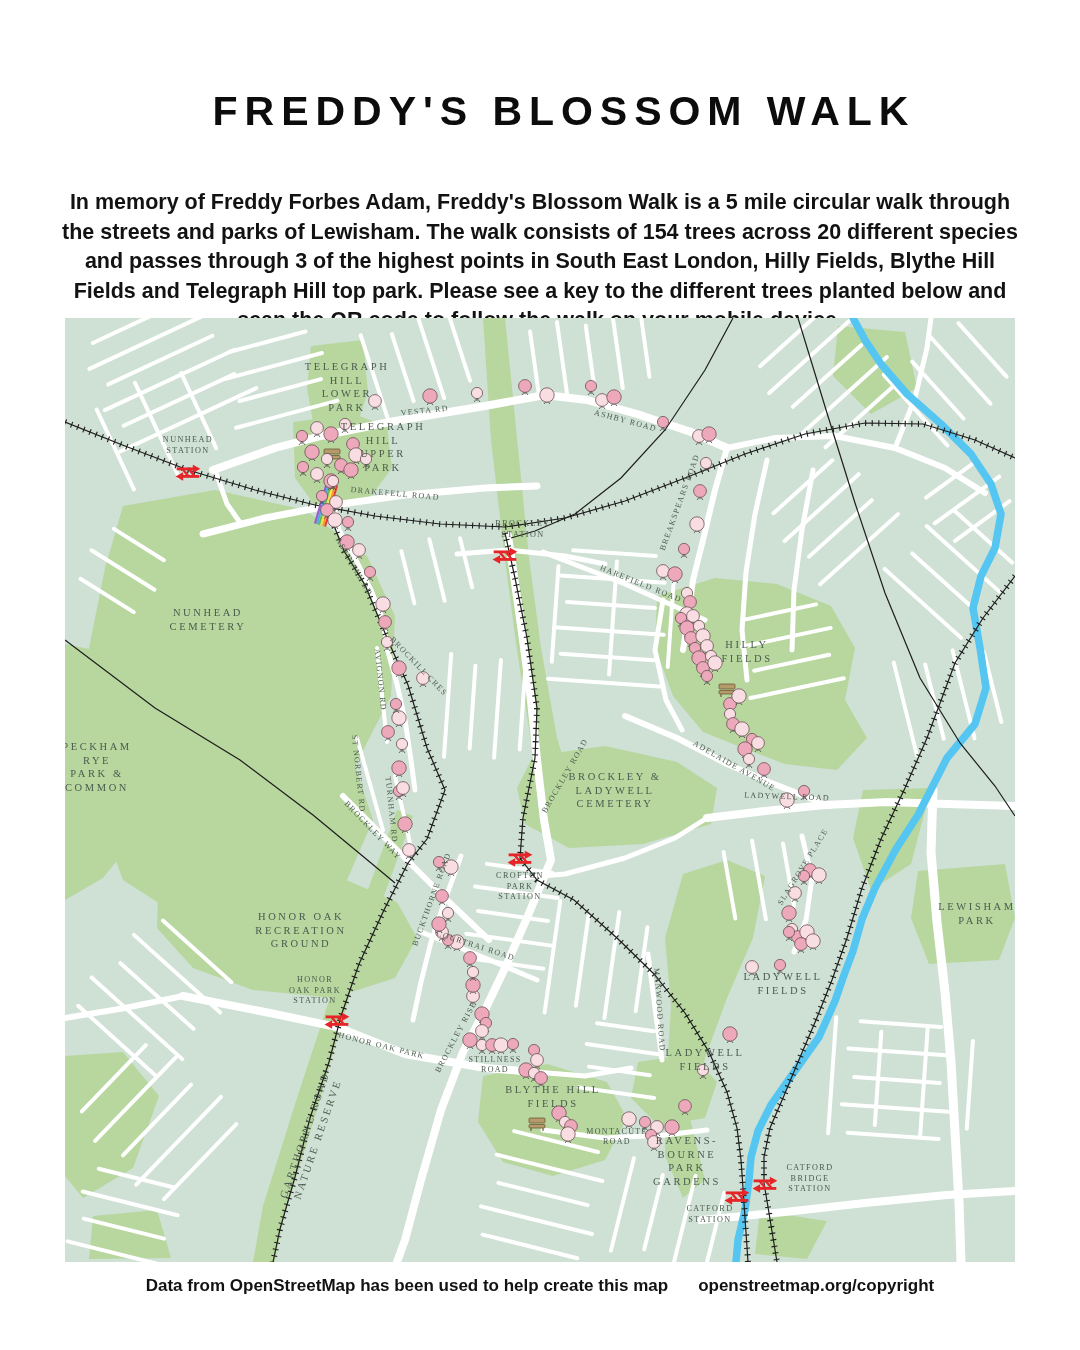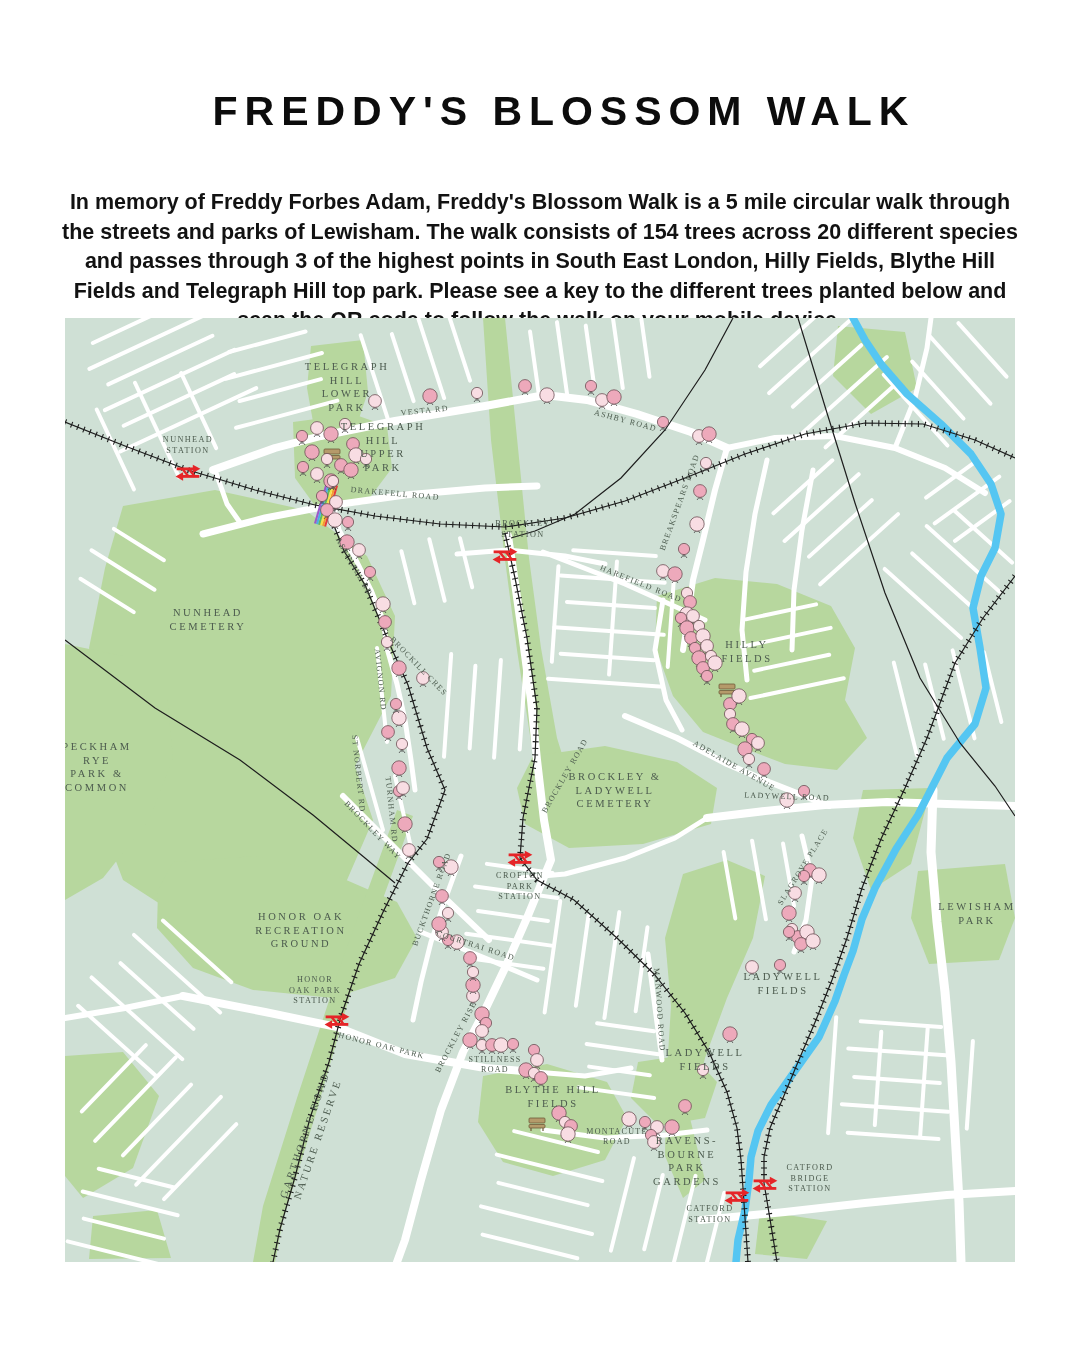--- a/index.html
+++ b/index.html
@@ -1165,13 +1165,16 @@
         <text transform="translate(502,459) rotate(-60)" text-anchor="middle" font-family="&quot;Liberation Serif&quot;,serif" font-size="8" letter-spacing="1.3" fill="#4c5b4e">BROCKLEY ROAD</text>
         <text transform="translate(668,450) rotate(30)" text-anchor="middle" font-family="&quot;Liberation Serif&quot;,serif" font-size="8" letter-spacing="1.3" fill="#4c5b4e">ADELAIDE AVENUE</text>
         <text transform="translate(722,481) rotate(2)" text-anchor="middle" font-family="&quot;Liberation Serif&quot;,serif" font-size="8" letter-spacing="1.3" fill="#4c5b4e">LADYWELL    ROAD</text>
         <text transform="translate(369,582) rotate(-70)" text-anchor="middle" font-family="&quot;Liberation Serif&quot;,serif" font-size="8" letter-spacing="1.3" fill="#4c5b4e">BUCKTHORNE ROAD</text>
         <text transform="translate(410,630) rotate(18)" text-anchor="middle" font-family="&quot;Liberation Serif&quot;,serif" font-size="8" letter-spacing="1.3" fill="#4c5b4e">COURTRAI ROAD</text>
         <text transform="translate(393,720) rotate(-62)" text-anchor="middle" font-family="&quot;Liberation Serif&quot;,serif" font-size="8" letter-spacing="1.3" fill="#4c5b4e">BROCKLEY RISE</text>
         <text transform="translate(316,730) rotate(14)" text-anchor="middle" font-family="&quot;Liberation Serif&quot;,serif" font-size="8" letter-spacing="1.3" fill="#4c5b4e">HONOR OAK PARK</text>
         <text transform="translate(592,692) rotate(86)" text-anchor="middle" font-family="&quot;Liberation Serif&quot;,serif" font-size="8" letter-spacing="1.3" fill="#4c5b4e">MANWOOD ROAD</text>
         <text transform="translate(740,550) rotate(-58)" text-anchor="middle" font-family="&quot;Liberation Serif&quot;,serif" font-size="8" letter-spacing="1.3" fill="#4c5b4e">SLAGROVE PLACE</text>
       </svg></div>
+  <div id="credit">
+    <span>Data from OpenStreetMap has been used to help create this map</span><span class="gap"></span><span>openstreetmap.org/copyright</span>
+  </div>
 </div>
 
 </body></html>

